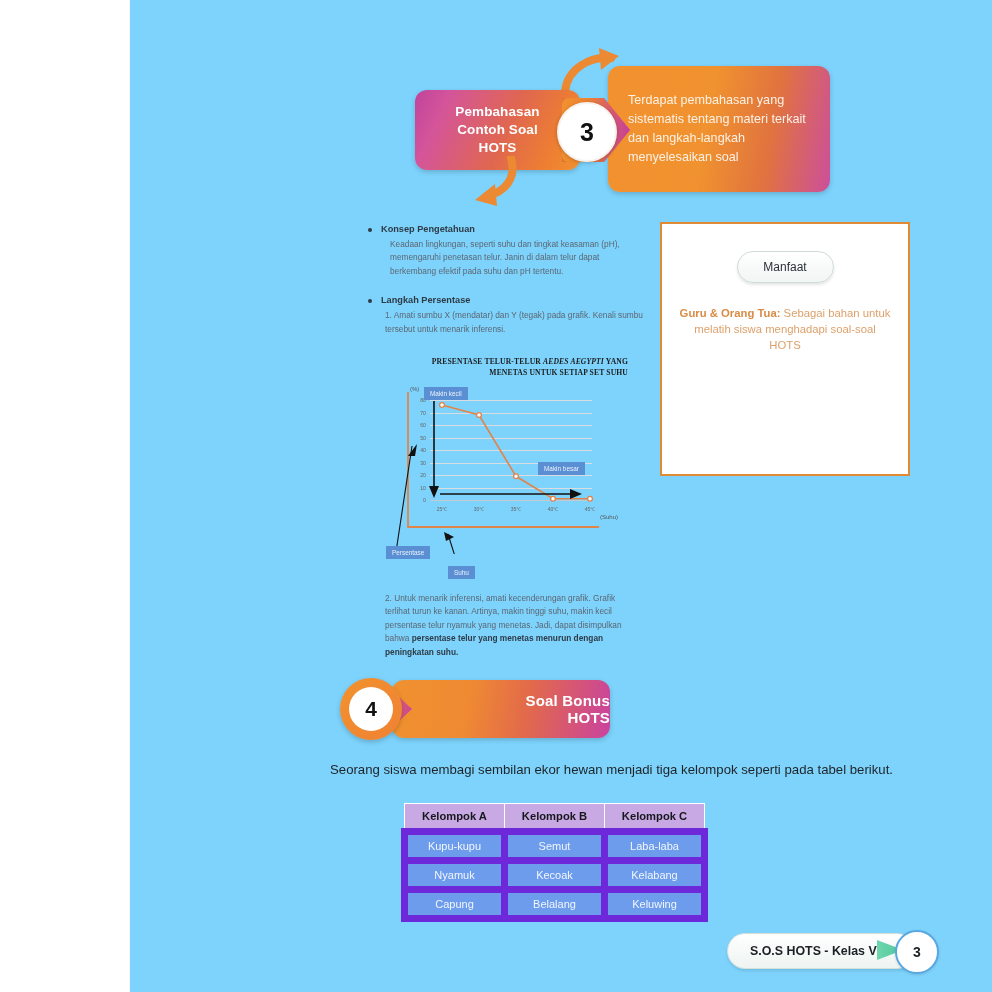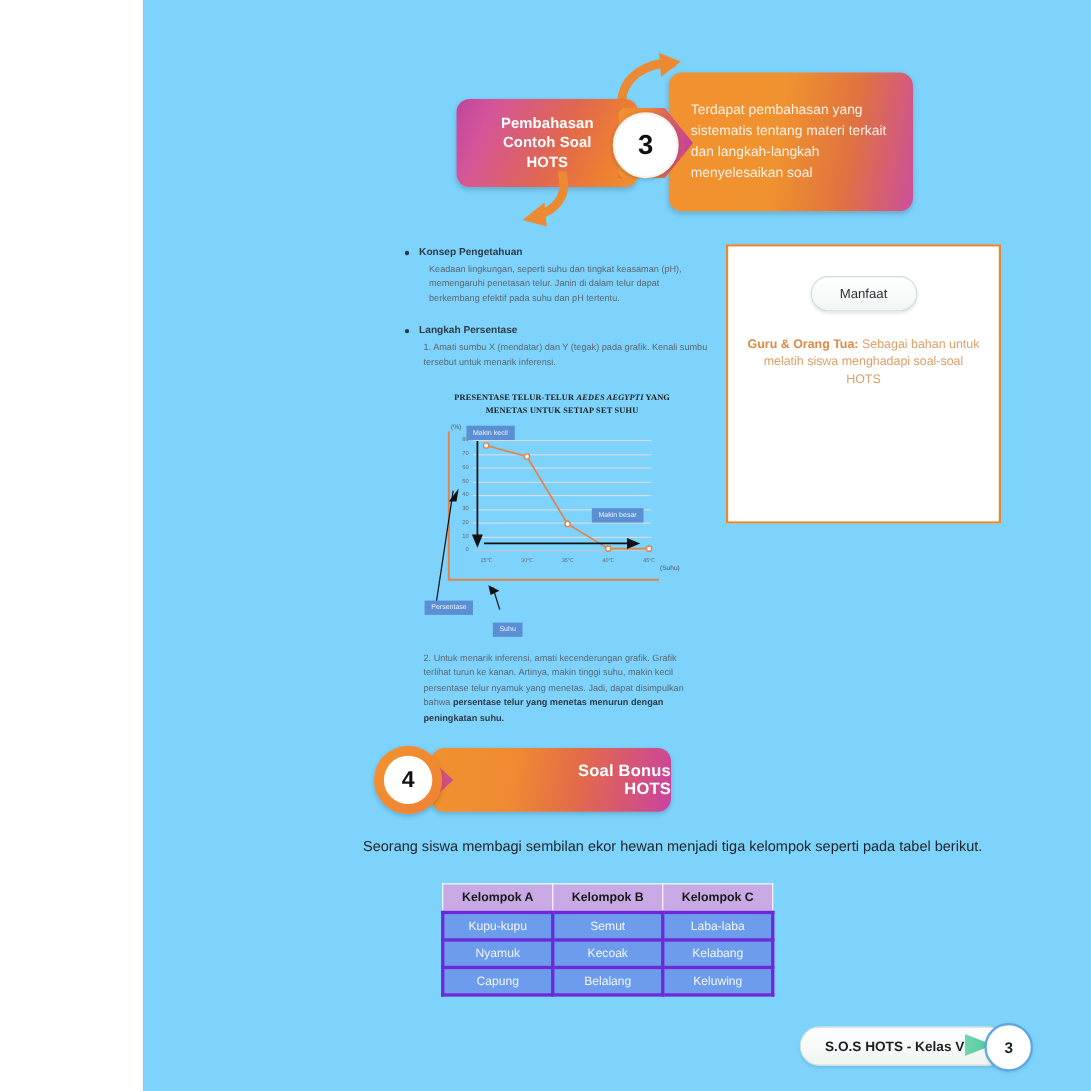--- a/index.html
+++ b/index.html
@@ -71,21 +71,21 @@
   .bullet-body{
     font-size:8.3px;line-height:1.62;margin:0 0 0 22px;color:#5c6672;
   }
   .num-item{font-size:8.3px;line-height:1.62;margin:0 0 0 17px;color:#5c6672;}
   .gap{height:17px;}
 
   
   .chartwrap{position:absolute;left:256px;top:356px;width:250px;height:198px;}
   .chart-title{
     font-family:"Liberation Serif", serif;
-    font-size:7.6px;font-weight:bold;color:#1c1c1c;text-align:center;
+    font-size:7.6px;font-weight:bold;color:#1c1c1c;text-align:right;
     line-height:1.45;letter-spacing:.15px;margin:0 8px;
   }
   .chart-title i{font-style:italic;}
   .plotbox{position:absolute;left:0;top:28px;width:250px;height:170px;}
   .ylabel-pct{position:absolute;left:24px;top:2px;font-size:6px;color:#555;}
   .ylabel-suhu{position:absolute;left:214px;top:130px;font-size:6px;color:#555;}
   .ytick{position:absolute;font-size:5.2px;color:#666;text-align:right;width:14px;}
   .xtick{position:absolute;font-size:5px;color:#666;text-align:center;width:26px;}
   .gridline{position:absolute;height:1px;background:#d9dde2;}
   .callout{
@@ -154,21 +154,21 @@
   
   table.grp{
     position:absolute;left:271px;top:803px;border-collapse:collapse;
   }
   table.grp th{
     background:#c9a9e4;color:#16181c;font-size:11.2px;font-weight:bold;
     padding:6px 0;width:99px;text-align:center;border:1px solid #ffffff;
   }
   table.grp td{
     background:#6c9ceb;color:#f2f6fd;font-size:11px;
-    padding:5px 0;text-align:center;border:3px solid #6d28d9;
+    padding:5px 0;text-align:center;border:7px solid #6d28d9;
   }
 
   
   .footer{position:absolute;left:597px;top:930px;width:226px;height:40px;}
   .ft-pill{
     position:absolute;left:0;top:3px;width:186px;height:34px;border-radius:18px;
     background:linear-gradient(180deg,#ffffff 0%,#eef4f1 100%);
     border:1.5px solid #d3e0db;
     box-shadow:0 2px 3px rgba(0,0,0,.10);
     display:flex;align-items:center;

